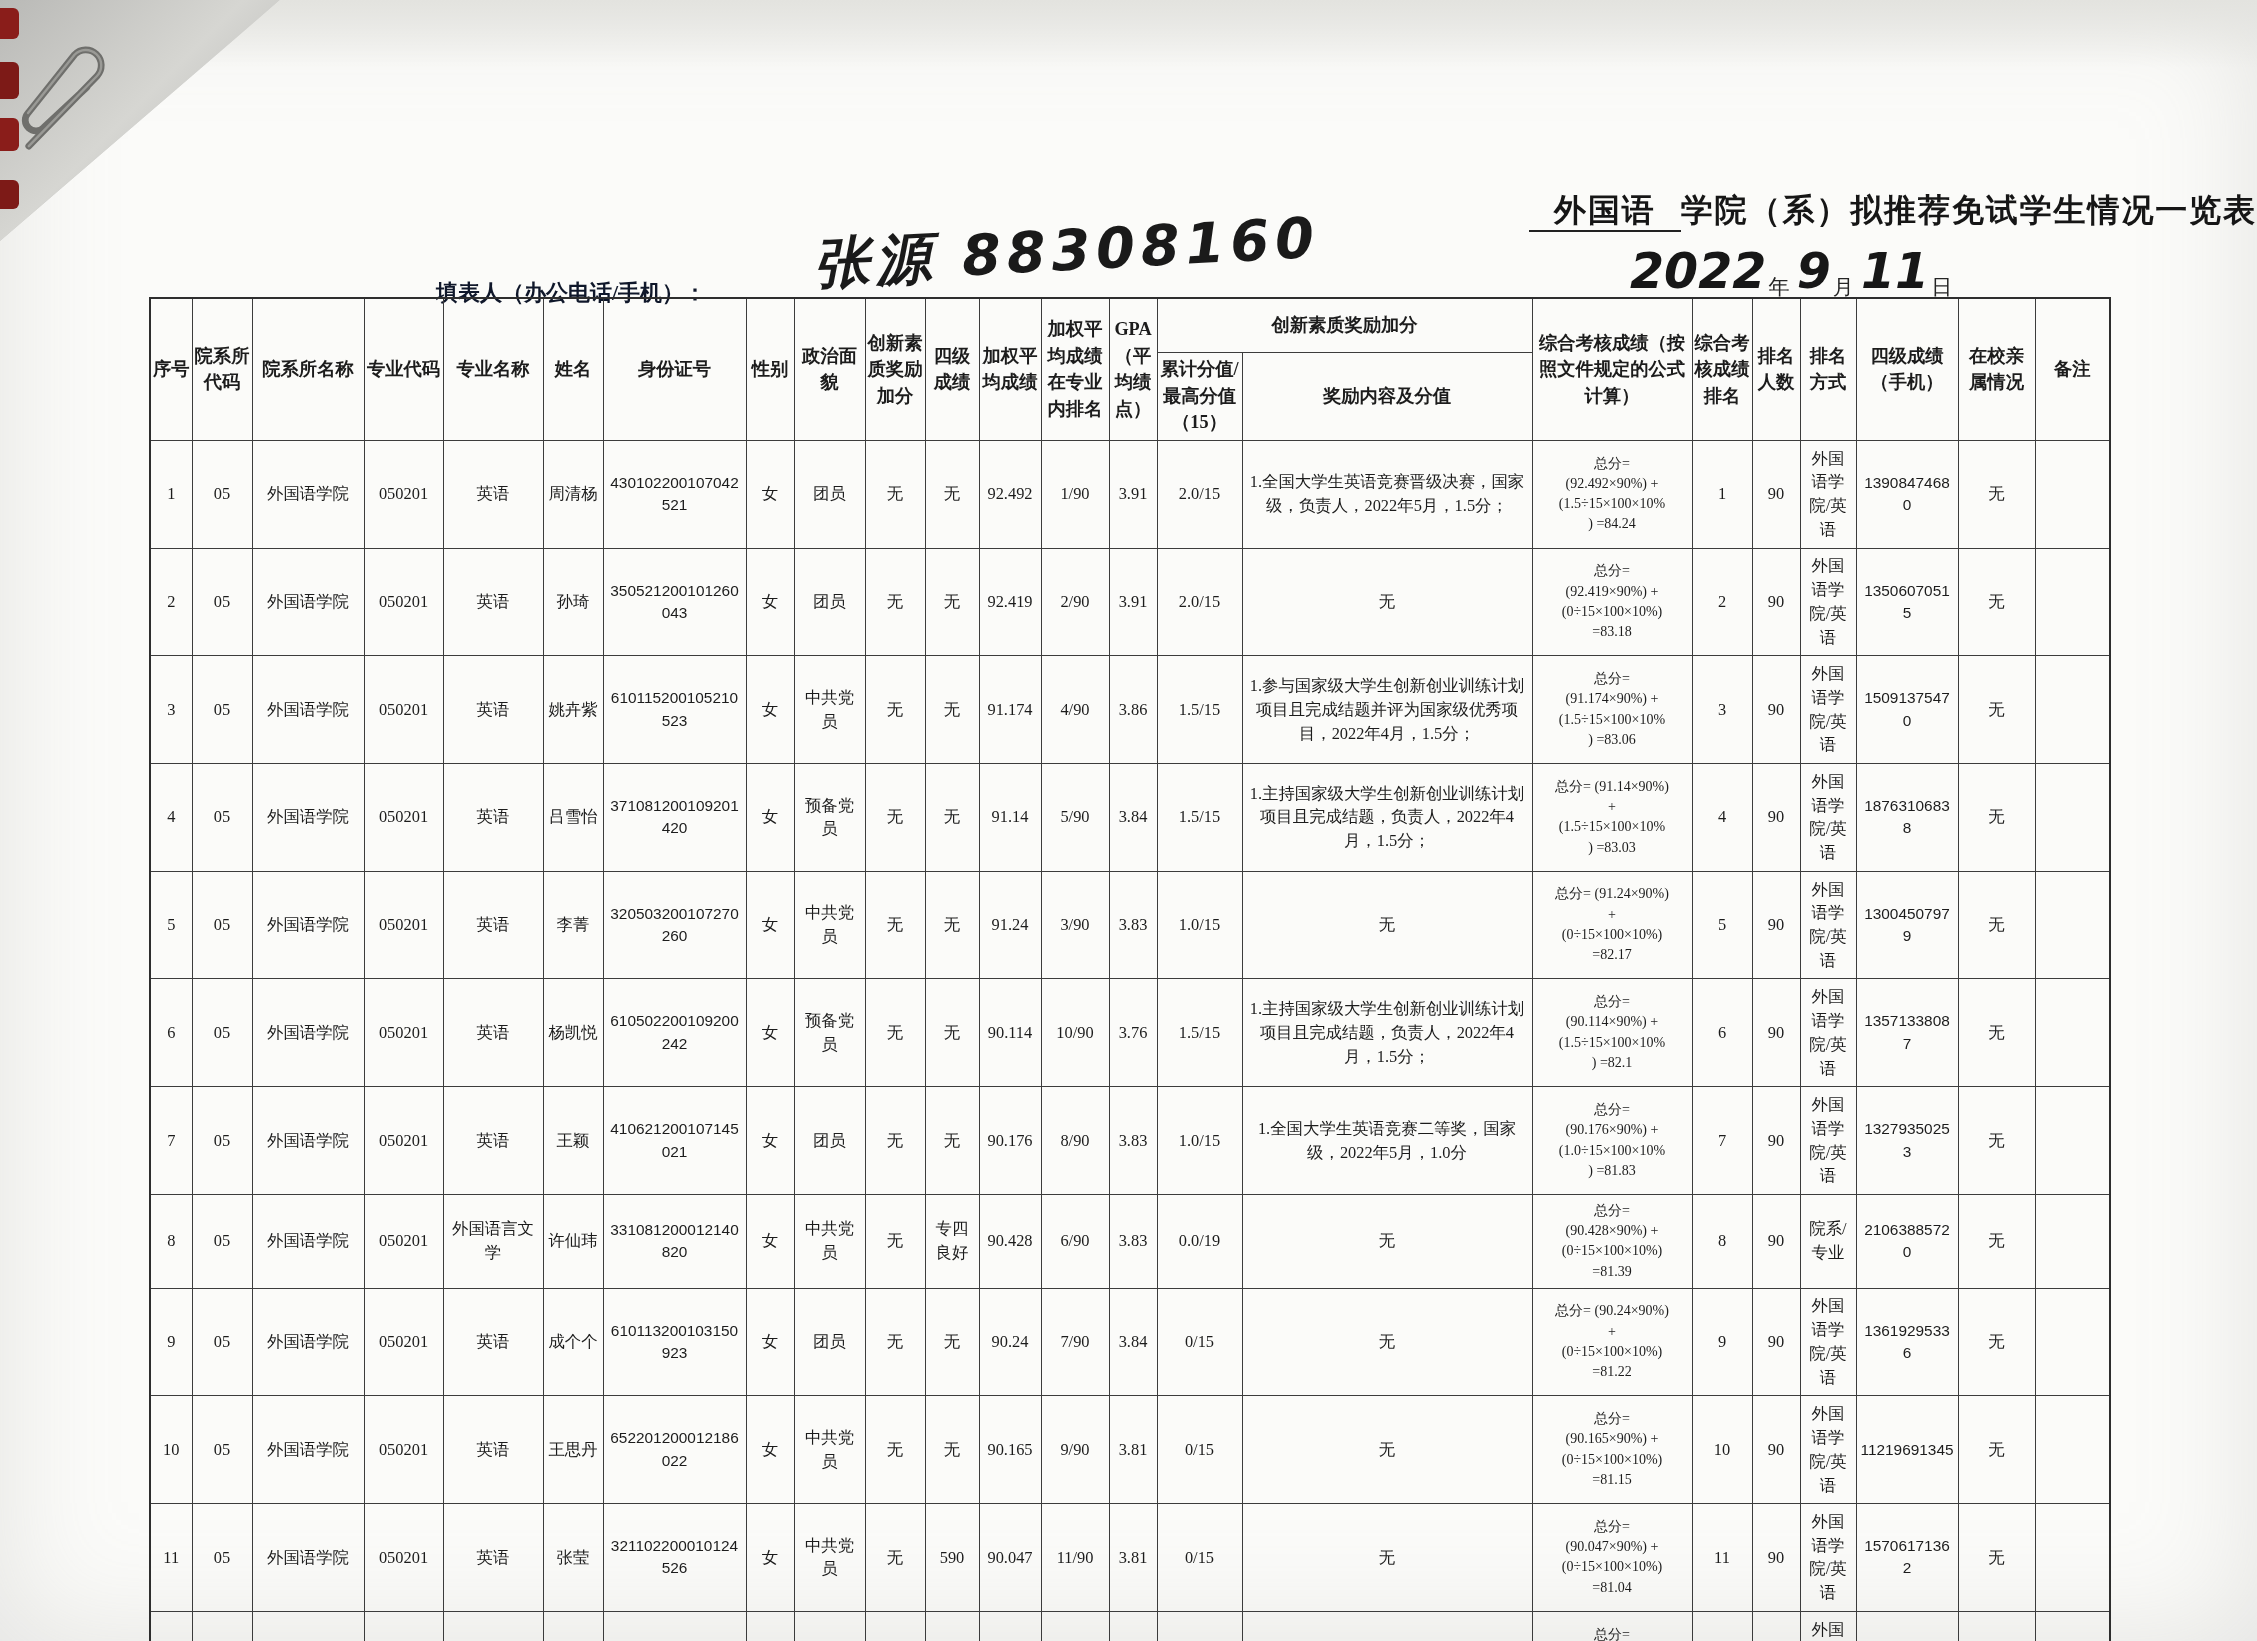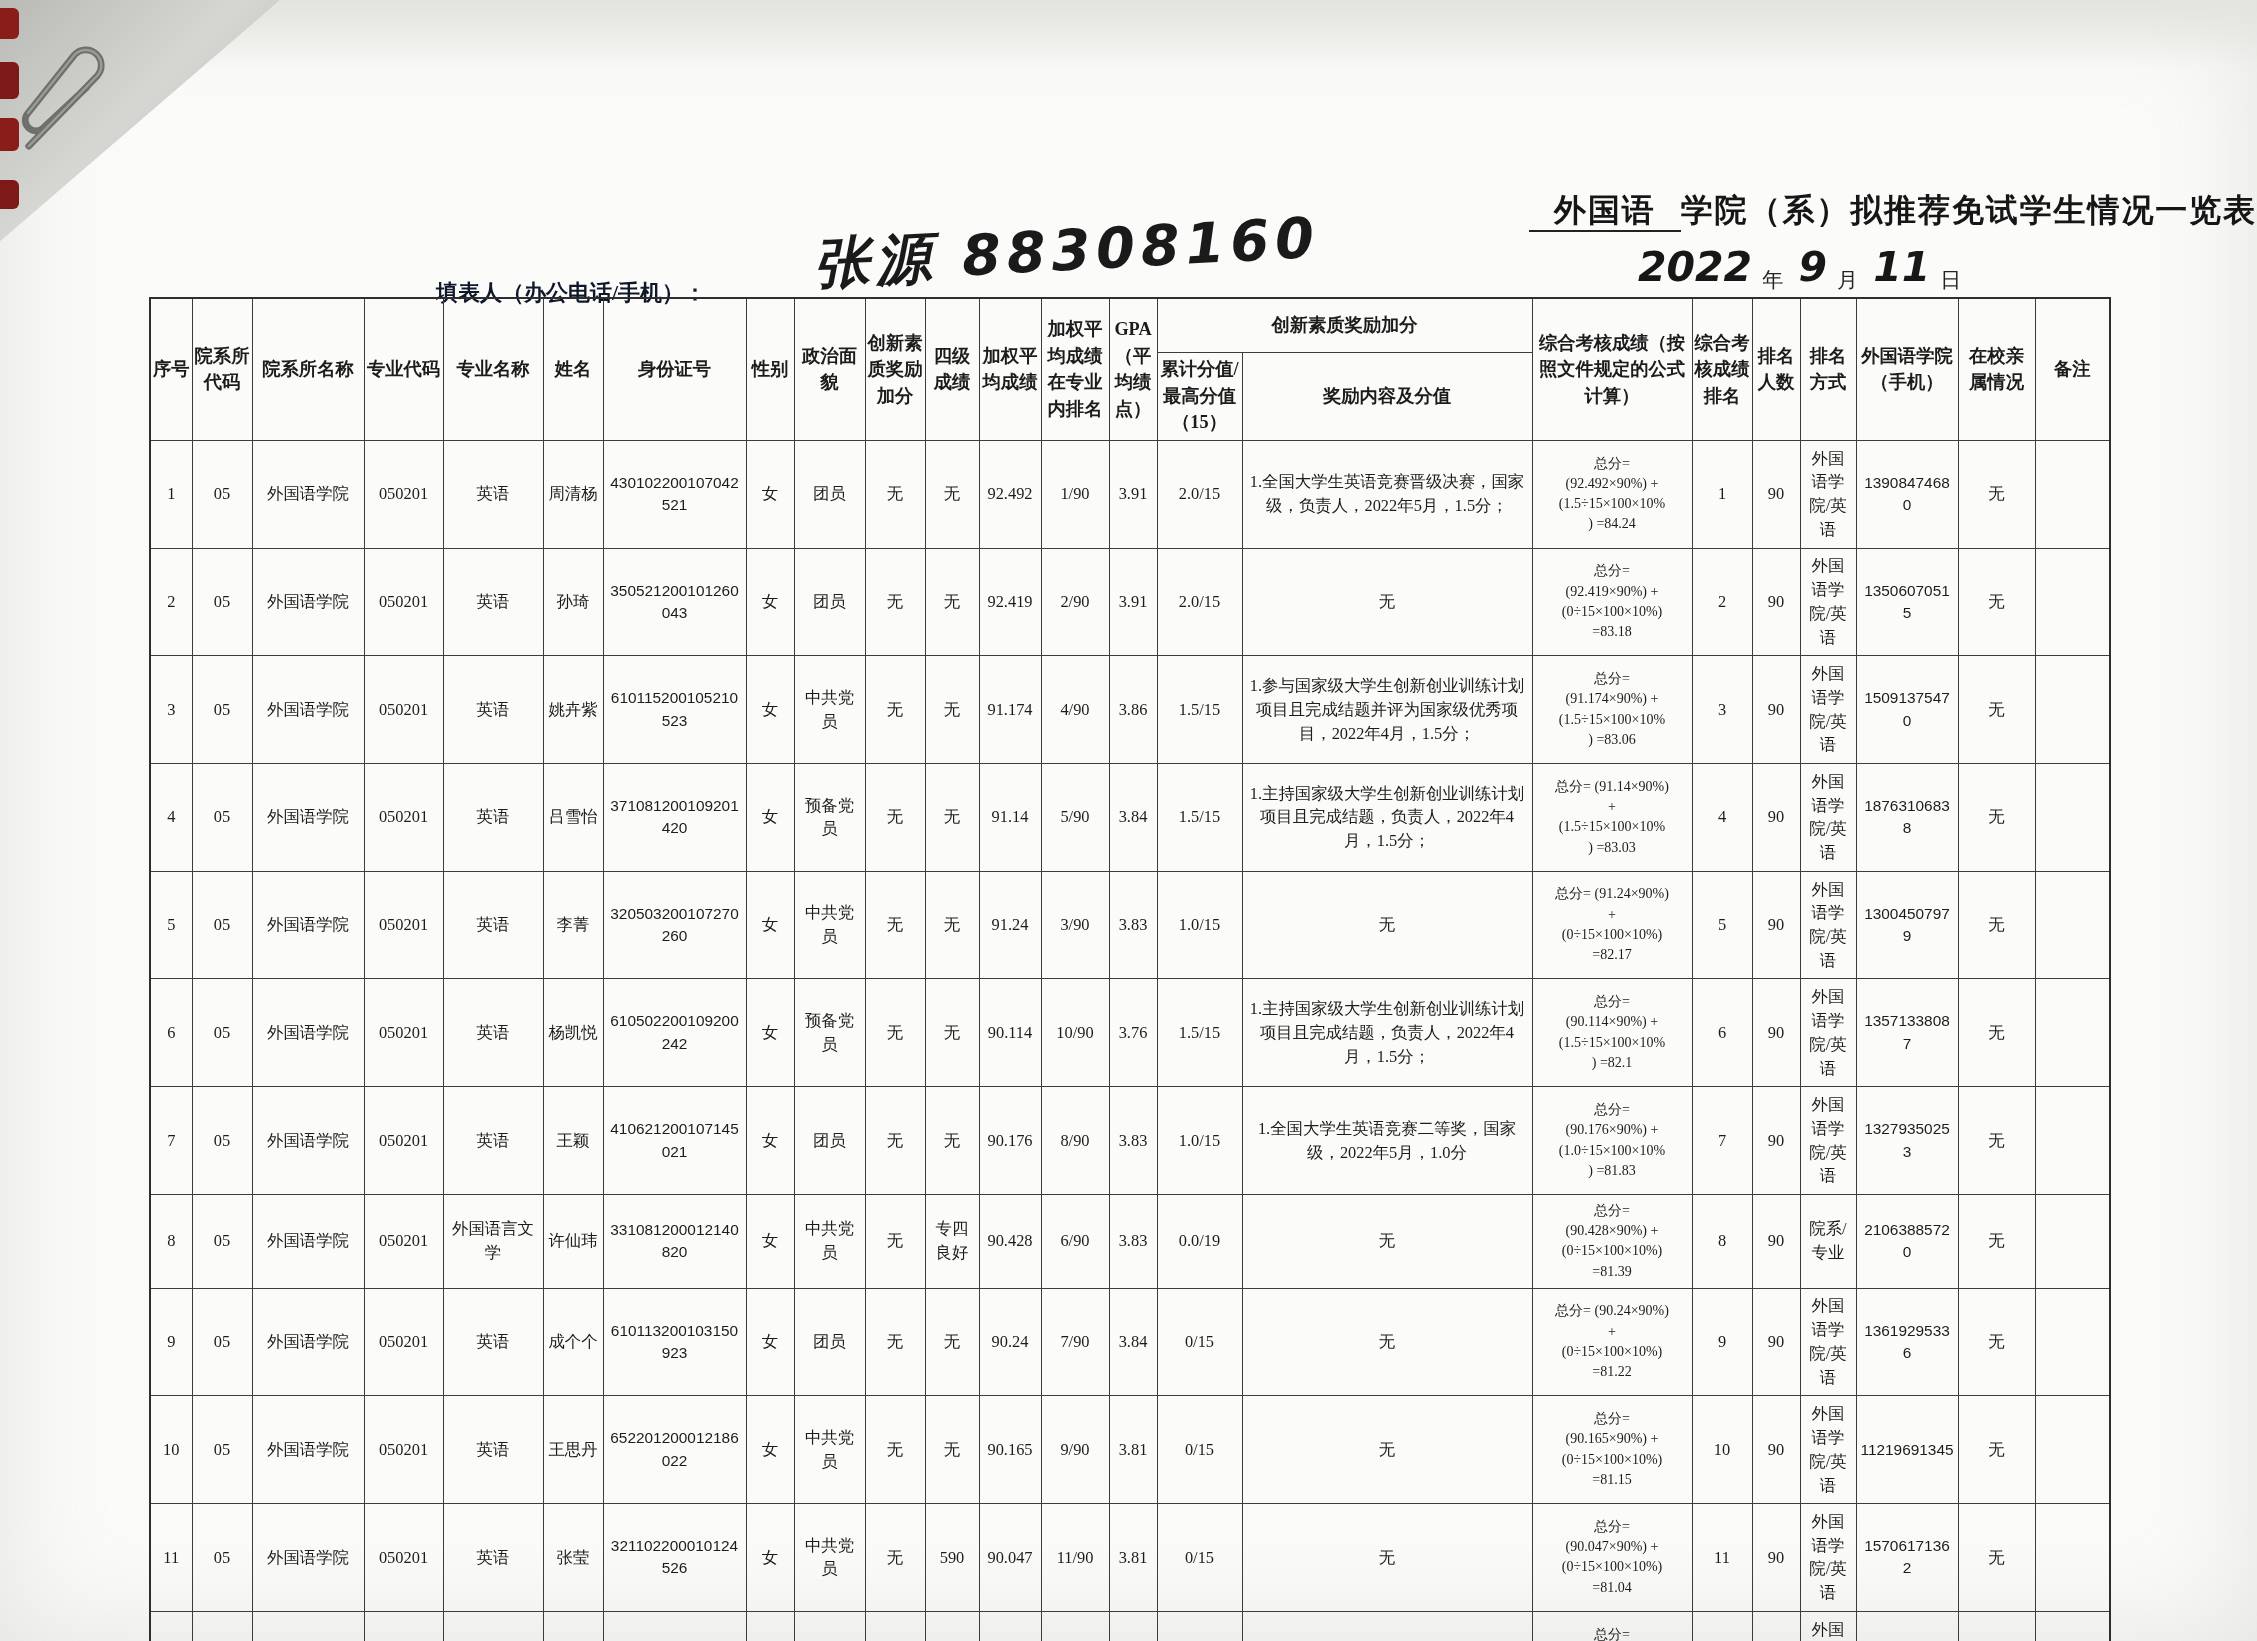--- a/index.html
+++ b/index.html
@@ -39,23 +39,23 @@
 
   
   #filler-line { position:absolute; left:436px; top:278px; font-size:22px; color:#0f172a;font-weight:bold; }
   #signature {
     position:absolute; left:813px; top:214px; font-size:56px; color:#1a1a1a;
     font-style:italic; font-weight:600; transform:rotate(-3deg); letter-spacing:5.8px;
     font-family:"DejaVu Sans","Liberation Sans",sans-serif;
   }
   #date-line { position:absolute; left:1628px; top:249px; font-size:21px; color:#242424; }
   #date-line .hw {
-    font-size:41px; font-style:italic; font-weight:600; color:#171717;
+    font-size:49px; font-style:italic; font-weight:600; color:#171717;
     font-family:"DejaVu Sans","Liberation Sans",sans-serif;
-    position:relative; top:-5.8px; margin:0 10px;
+    position:relative; top:-5.8px; margin:0 2px;
   }
 
   
   #roster { position:absolute; left:149px; top:297px; width:1962px;
     border-collapse:collapse; table-layout:fixed;
     font-size:16.4px; line-height:1.45; color:#1c1c1c; }
   #roster th, #roster td {
     border:1.4px solid #3c3c3c; text-align:center; vertical-align:middle;
     padding:5.8px 3.9px; overflow:hidden; word-break:break-all;
   }
@@ -145,21 +145,21 @@
         <th rowspan="2">创新素质奖励加分</th>
         <th rowspan="2">四级成绩</th>
         <th rowspan="2">加权平均成绩</th>
         <th rowspan="2">加权平均成绩在专业内排名</th>
         <th rowspan="2">GPA（平均绩点）</th>
         <th colspan="2">创新素质奖励加分</th>
         <th rowspan="2">综合考核成绩（按照文件规定的公式计算）</th>
         <th rowspan="2">综合考核成绩排名</th>
         <th rowspan="2">排名人数</th>
         <th rowspan="2">排名方式</th>
-        <th rowspan="2">外国语学院（手机）</th>
+        <th rowspan="2">四级成绩（手机）</th>
         <th rowspan="2">在校亲属情况</th>
         <th rowspan="2">备注</th>
       </tr>
       <tr>
         <th>累计分值/最高分值（15）</th>
         <th>奖励内容及分值</th>
       </tr>
     </thead>
     <tbody>
         <tr>

